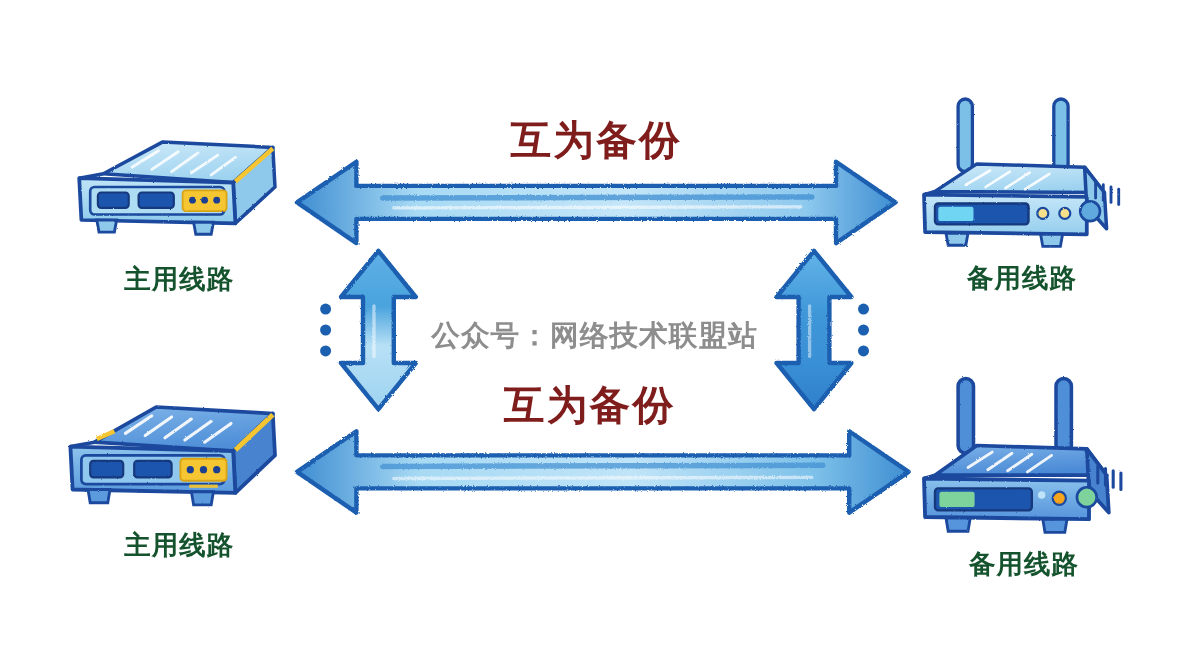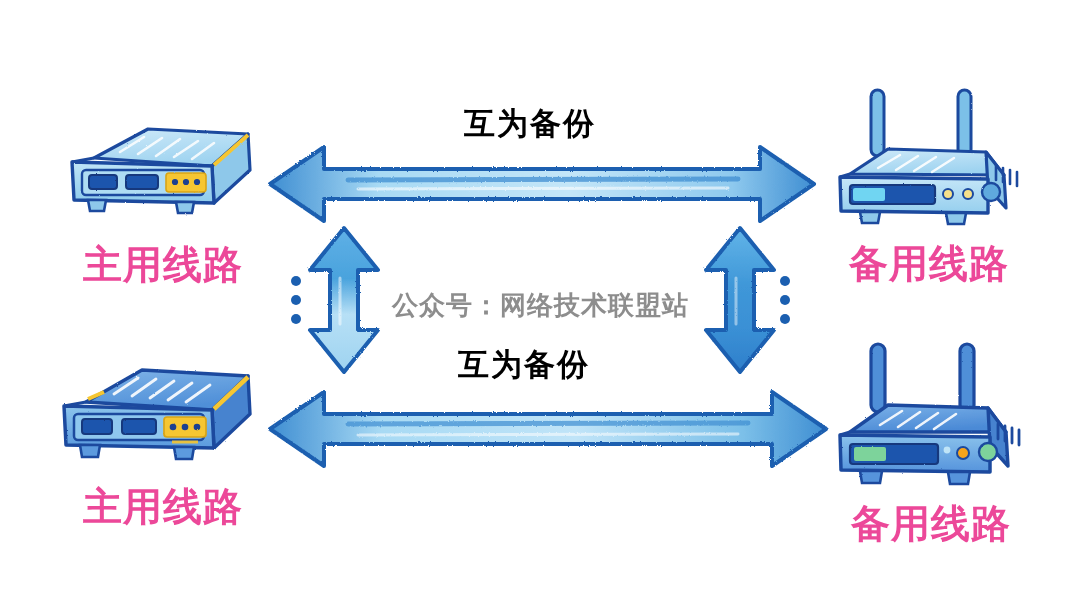--- a/index.html
+++ b/index.html
@@ -5,32 +5,32 @@
   html,body{margin:0;padding:0;background:#ffffff;}
   body{
     width:1080px;height:607px;
     font-family:"Liberation Sans","DejaVu Sans",sans-serif;
     overflow:hidden;
   }
   #stage{position:relative;width:1080px;height:607px;background:#ffffff;}
   .node{position:absolute;}
   .dev-label{
     position:absolute;
-    color:#ec4899;
-    font-size:39px;
+    color:#14532d;
+    font-size:24px;
     font-weight:700;
     letter-spacing:1px;
     white-space:nowrap;
     text-align:center;
     font-family:"DejaVu Sans","Liberation Sans",sans-serif;
   }
   .arrow-label{
     position:absolute;
-    color:#000000;
-    font-size:31px;
+    color:#7f1d1d;
+    font-size:37px;
     font-weight:700;
     letter-spacing:2px;
     white-space:nowrap;
     font-family:"DejaVu Sans","Liberation Sans",sans-serif;
   }
   .watermark{
     position:absolute;
     color:#8d8d8d;
     font-size:26px;
     letter-spacing:1px;

